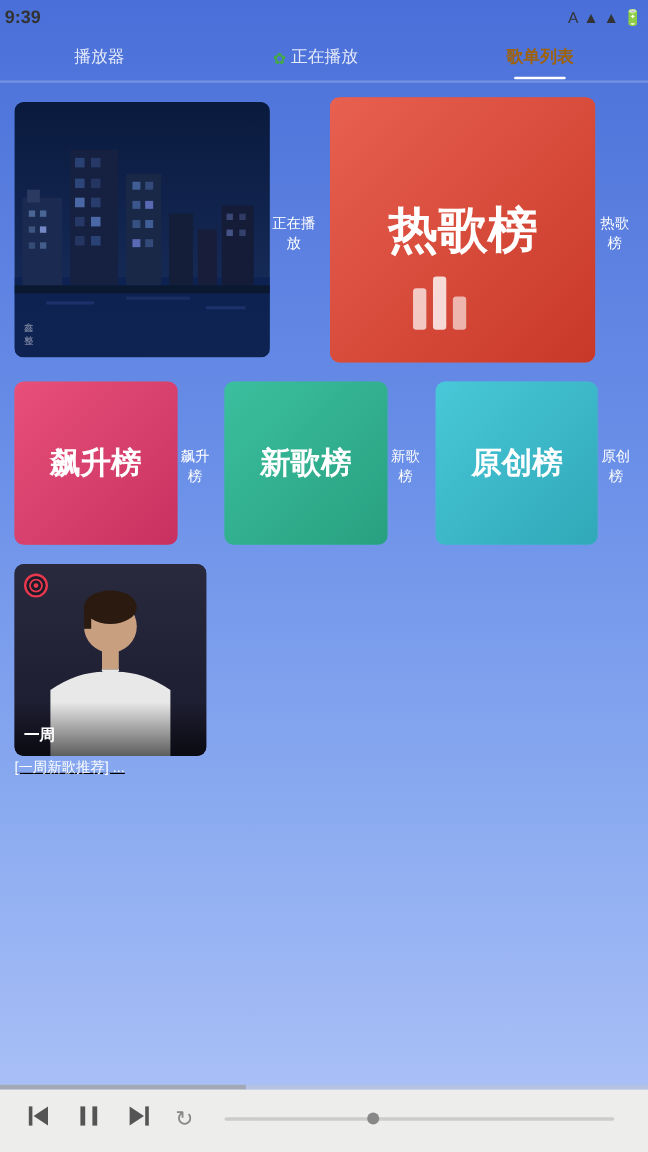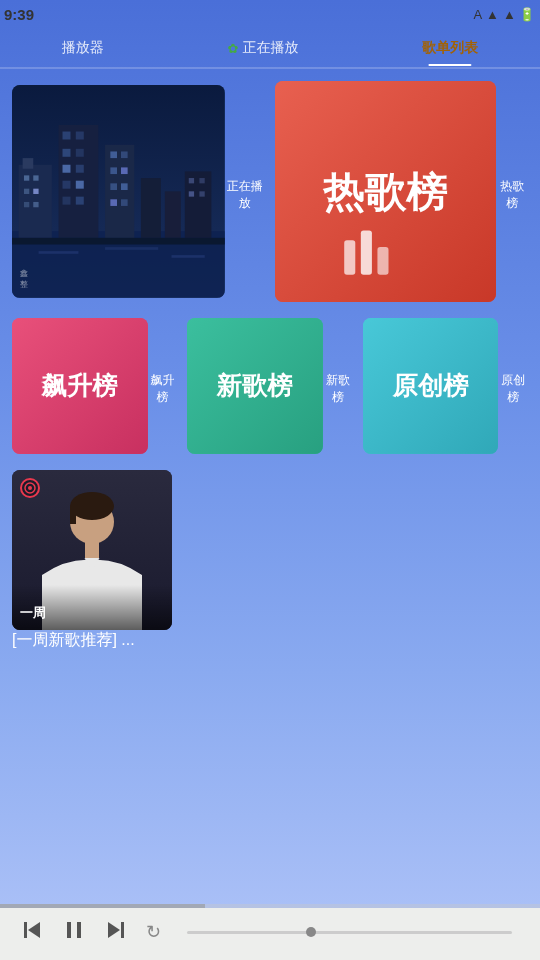--- a/index.html
+++ b/index.html
@@ -173,20 +173,21 @@
       border-radius: 8px;
       display: flex;
       align-items: center;
       justify-content: center;
     }
 
     
     .weekly-card {
       width: 160px;
       cursor: pointer;
+      text-decoration: underline;
     }
     .weekly-image {
       width: 160px;
       height: 160px;
       border-radius: 8px;
       overflow: hidden;
       position: relative;
       background: #2a2a3e;
     }
     .weekly-logo {
@@ -212,21 +213,21 @@
       background: linear-gradient(transparent, rgba(0,0,0,0.6));
       padding: 20px 8px 8px;
     }
     .weekly-overlay-text {
       font-size: 13px;
       font-weight: bold;
       color: #fff;
       line-height: 1.3;
     }
     .weekly-label {
-      font-size: 16px;
+      font-size: 12px;
       color: #fff;
       margin-top: 4px;
     }
 
     
     .progress-area {
       height: 4px;
       background: rgba(200,200,200,0.4);
       margin: 0;
     }

